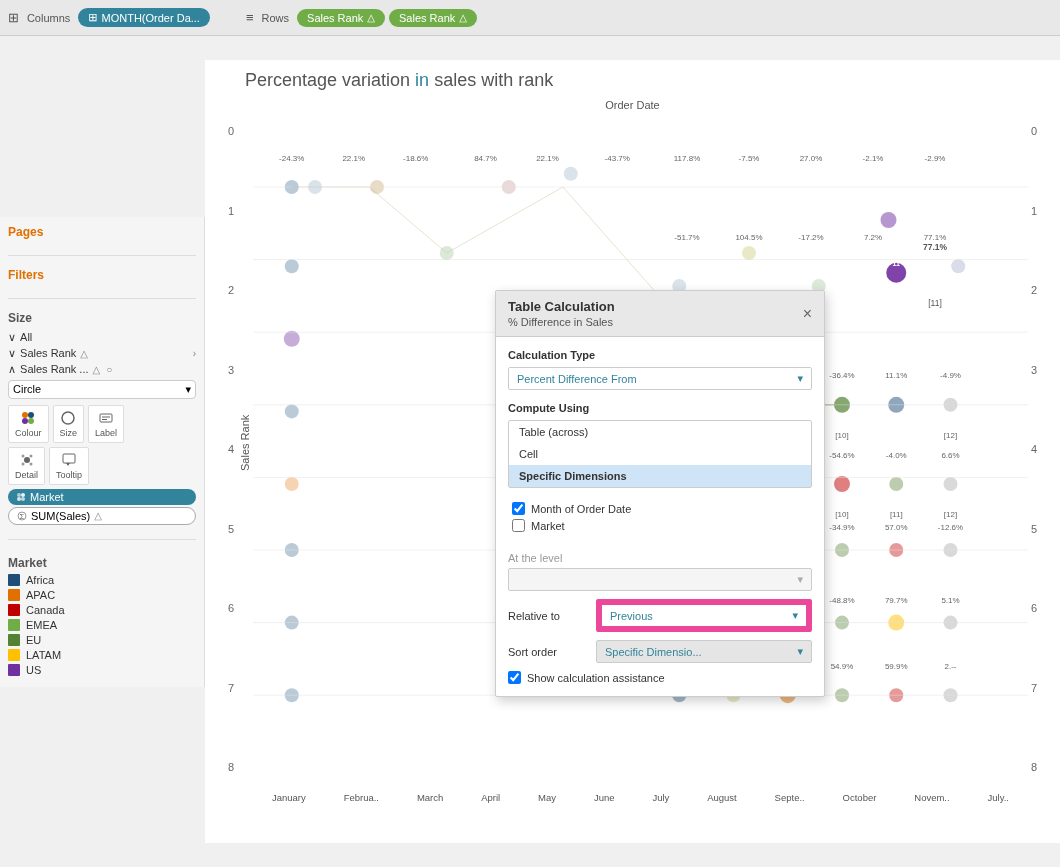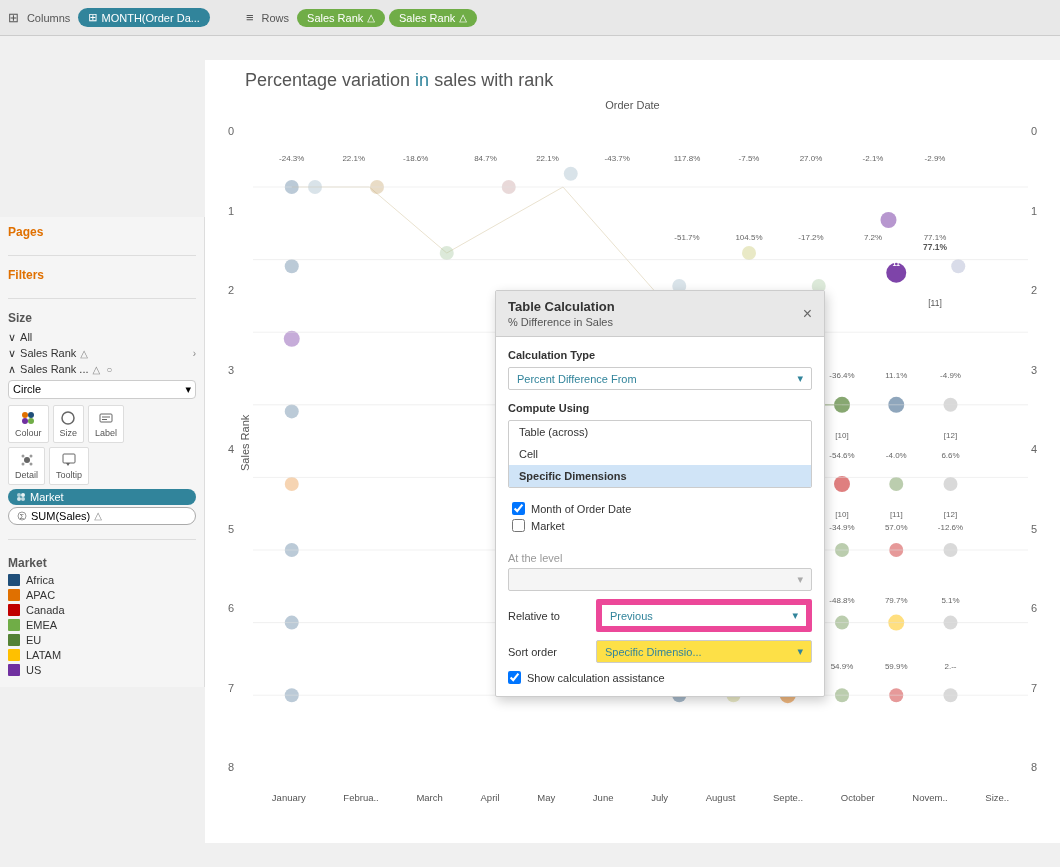--- a/index.html
+++ b/index.html
@@ -60,21 +60,21 @@
     .checkbox-item { display: flex; align-items: center; gap: 6px; font-size: 11px; color: #333; margin: 4px 0; }
     .checkbox-item input { margin: 0; }
     .at-level-section { margin-bottom: 8px; }
     .at-level-label { font-size: 11px; color: #999; margin-bottom: 4px; }
     .at-level-dropdown { width: 100%; border: 1px solid #ccc; padding: 4px 8px; font-size: 11px; background: #f5f5f5; display: flex; justify-content: space-between; align-items: center; cursor: pointer; border-radius: 2px; color: #aaa; }
     .relative-row { display: flex; align-items: center; gap: 8px; margin-bottom: 8px; }
     .relative-label { font-size: 11px; color: #333; width: 80px; }
     .relative-dropdown { flex: 1; border: 6px solid #ec4899; padding: 4px 8px; font-size: 11px; background: white; display: flex; justify-content: space-between; align-items: center; cursor: pointer; border-radius: 2px; color: #31849b; }
     .sort-row { display: flex; align-items: center; gap: 8px; margin-bottom: 8px; }
     .sort-label { font-size: 11px; color: #333; width: 80px; }
-    .sort-dropdown { flex: 1; border: 1px solid #ccc; padding: 4px 8px; font-size: 11px; background: #fde047; display: flex; justify-content: space-between; align-items: center; cursor: pointer; border-radius: 2px; color: #31849b; }
+    .sort-dropdown { flex: 1; border: 1px solid #ccc; padding: 4px 8px; font-size: 11px; background: #e5e5e5; display: flex; justify-content: space-between; align-items: center; cursor: pointer; border-radius: 2px; color: #31849b; }
     .show-calc { display: flex; align-items: center; gap: 6px; font-size: 11px; color: #333; margin-top: 8px; }
   </style>
 </head>
 <body>
 
 <div class="main-container">
 
   <div class="toolbar">
 
     <div class="toolbar-section">
@@ -422,21 +422,21 @@
             <span style="font-size:9.5px; color:#555;">Februa..</span>
             <span style="font-size:9.5px; color:#555;">March</span>
             <span style="font-size:9.5px; color:#555;">April</span>
             <span style="font-size:9.5px; color:#555;">May</span>
             <span style="font-size:9.5px; color:#555;">June</span>
             <span style="font-size:9.5px; color:#555;">July</span>
             <span style="font-size:9.5px; color:#555;">August</span>
             <span style="font-size:9.5px; color:#555;">Septe..</span>
             <span style="font-size:9.5px; color:#555;">October</span>
             <span style="font-size:9.5px; color:#555;">Novem..</span>
-            <span style="font-size:9.5px; color:#555;">Size..</span>
+            <span style="font-size:9.5px; color:#555;">July..</span>
           </div>
         </div>
 
         <div style="width:22px; display:flex; flex-direction:column; justify-content:space-between; padding: 12px 0 60px 0; font-size:11px; color:#666; align-items:flex-start; padding-left:3px;">
           <span>0</span>
           <span>1</span>
           <span>2</span>
           <span>3</span>
           <span>4</span>
           <span>5</span>

